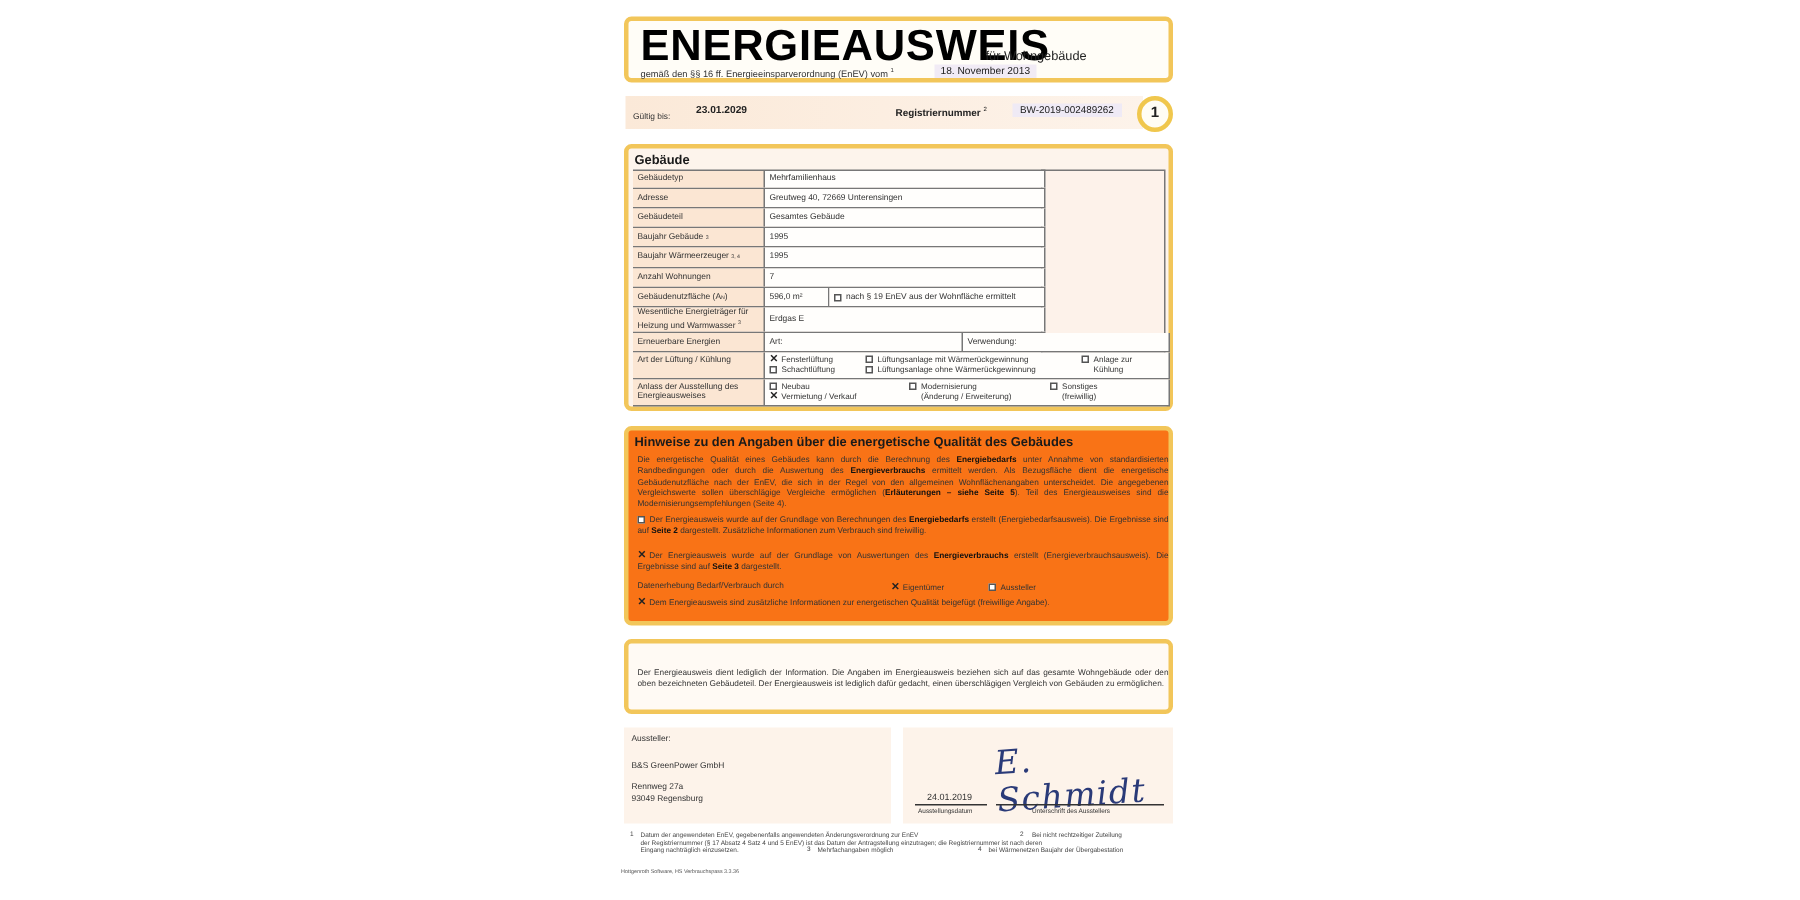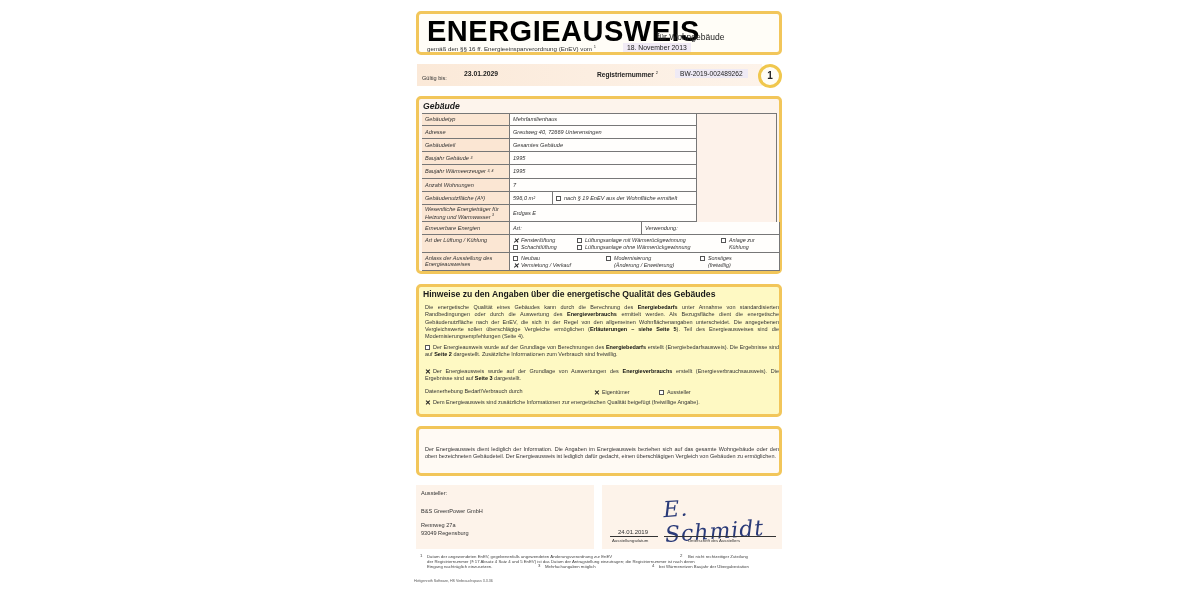--- a/index.html
+++ b/index.html
@@ -31,22 +31,22 @@
   .reg-value { position: absolute; left: 258px; top: 5px; font-size: 6.6px; background: #efeaf5; padding: 1px 5px; }
   .page-no {
     position: absolute; left: 344px; top: 56px; width: 24px; height: 24px;
     border: 3px solid #f0c74d; border-radius: 50%; background: #fffdf5;
     font-size: 10px; font-weight: bold; text-align: center; line-height: 18px;
   }
 
   
   .section { position: absolute; left: 2px; width: 366px; border: 3px solid #f2c65a; border-radius: 5px; background: #fdf4ec; }
   .section-title { font-size: 8.6px; font-weight: bold; color: #1a1a1a; padding: 2px 4px; }
-  .sec-gebaeude { top: 88px; height: 178px; font-style: italic; }
-  .sec-hinweise { top: 276px; height: 133px; background: #fef9c3; }
+  .sec-gebaeude { top: 88px; height: 178px; }
+  .sec-hinweise { top: 276px; height: 133px; background: #f97316; }
   .sec-verwendung { top: 418px; height: 50px; background: #fffaf4; }
 
   
   .tbl { position: absolute; left: 3px; top: 14px; width: 358px; }
   .row { position: absolute; left: 0; display: flex; border-bottom: 1px solid #777; }
   .cell { font-size: 5.6px; color: #333; padding: 0 3px; display: flex; align-items: center; border-right: 1px solid #777; line-height: 6.3px; }
   .cell.lbl { width: 88px; background: #fbe6d3; }
   .cell.val { background: #fffefc; }
   .cell sup { font-size: 3.5px; }
   .photo-box { position: absolute; left: 275px; top: 14px; width: 83px; height: 123px; background: #fdf2ea; border: 1px solid #777; }

